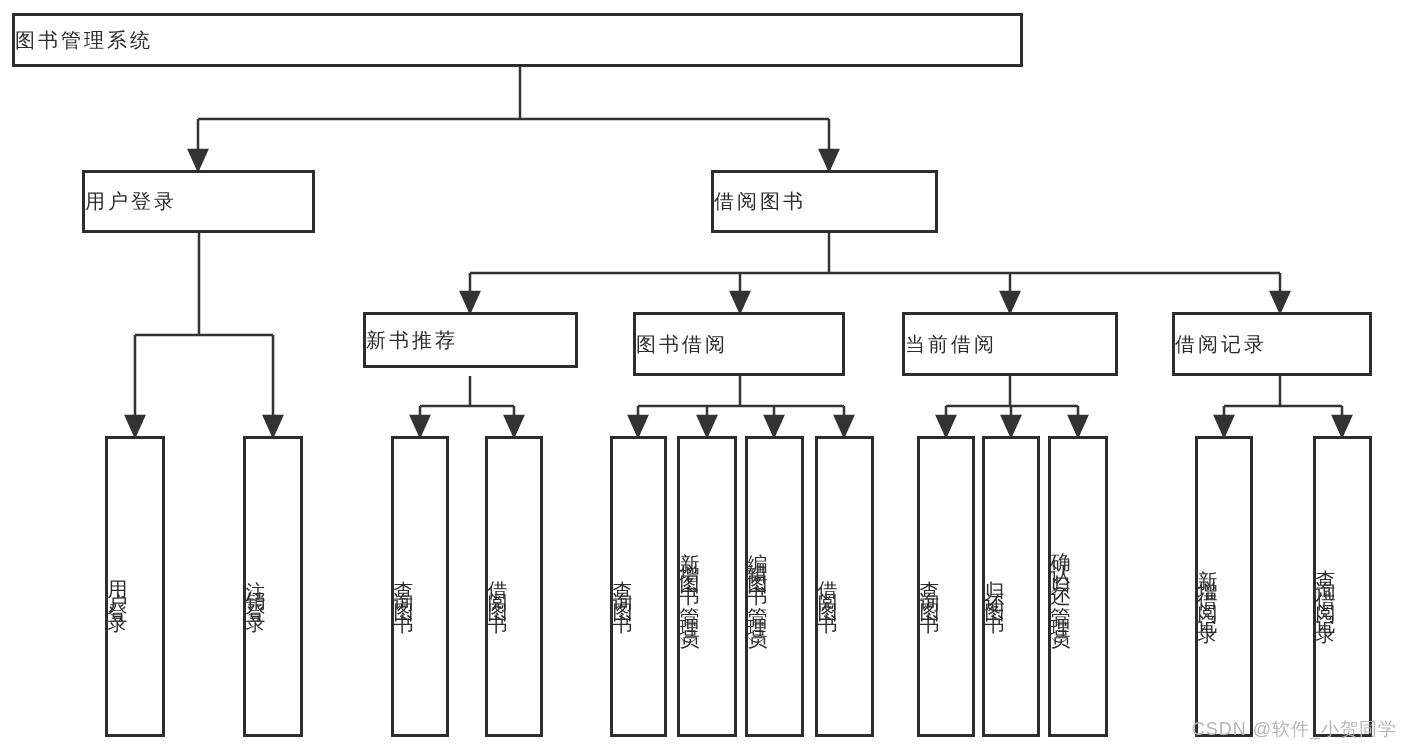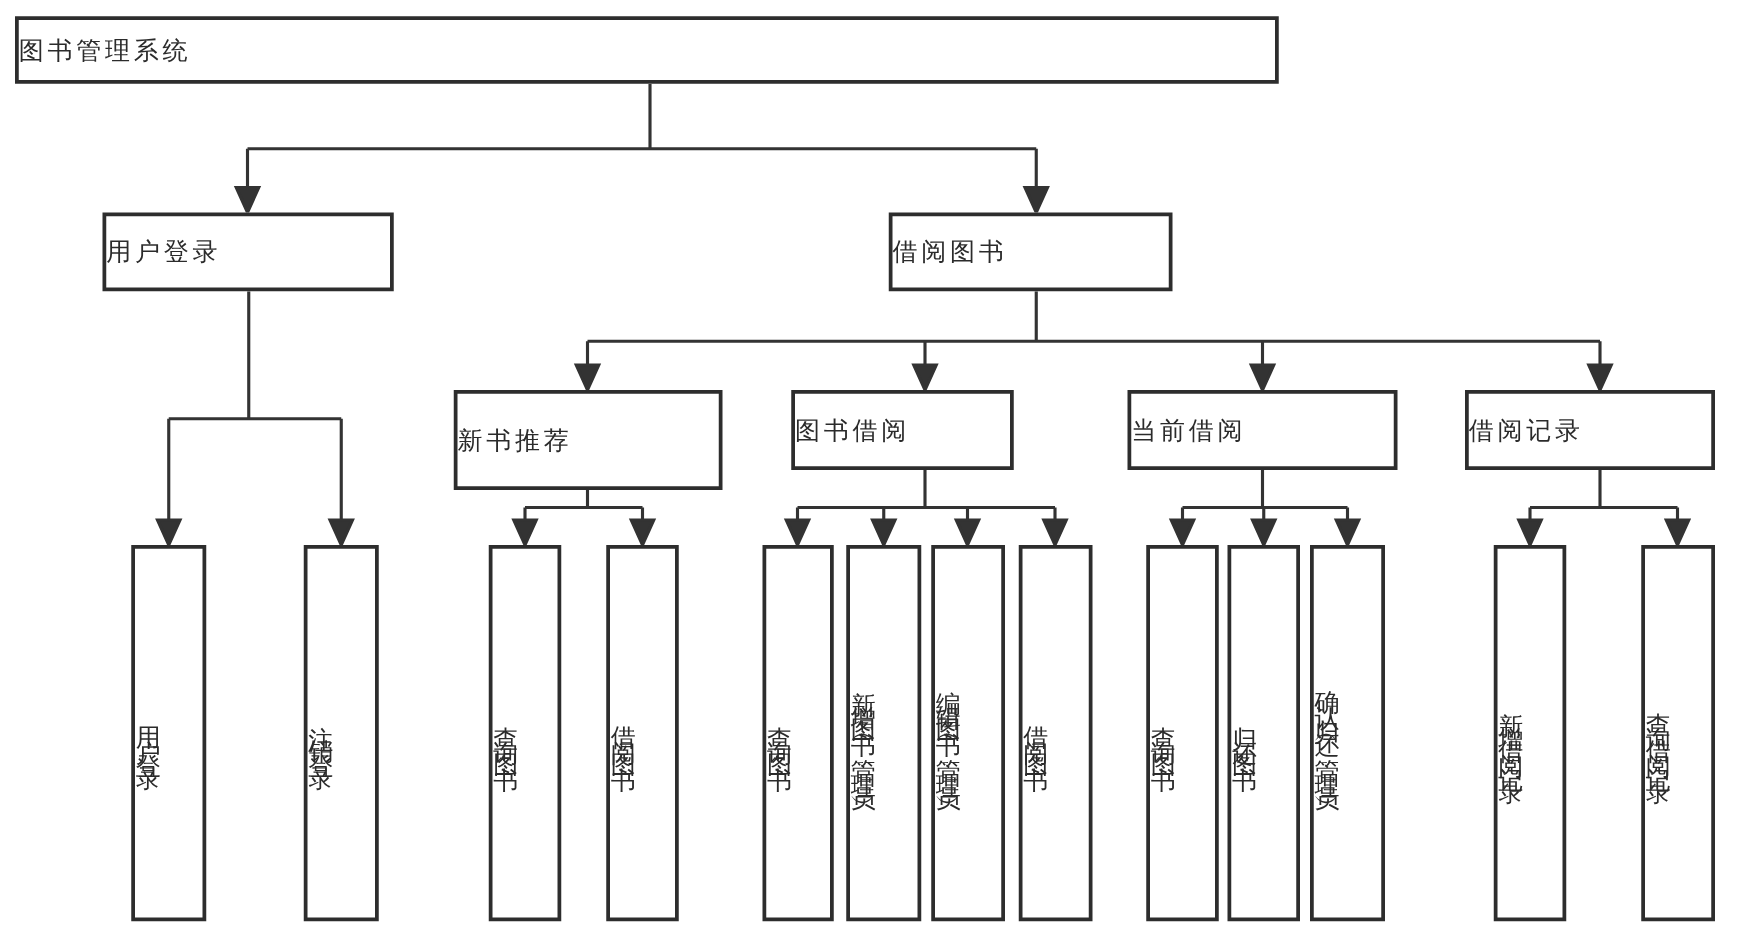--- a/index.html
+++ b/index.html
@@ -15,22 +15,22 @@
   }
   .node.h span { font-size:20px; letter-spacing:3px; white-space:nowrap; }
   .node.v span {
     writing-mode:vertical-rl; font-size:20px; letter-spacing:11px;
     line-height:1; white-space:nowrap;
   }
   
   .n-root  { left:12px;   top:13px;  width:1011px; height:54px;  }
   .n-l2a   { left:82px;   top:170px; width:233px;  height:63px;  }
   .n-l2b   { left:711px;  top:170px; width:227px;  height:63px;  }
-  .n-l3a   { left:363px;  top:312px; width:215px;  height:80px;  }
-  .n-l3b   { left:633px;  top:312px; width:178px;  height:64px;  }
+  .n-l3a   { left:363px;  top:312px; width:215px;  height:56px;  }
+  .n-l3b   { left:633px;  top:312px; width:212px;  height:64px;  }
   .n-l3c   { left:902px;  top:312px; width:216px;  height:64px;  }
   .n-l3d   { left:1172px; top:312px; width:200px;  height:64px;  }
   .n-f1    { left:105px;  top:436px; width:60px;   height:301px; }
   .n-f2    { left:243px;  top:436px; width:60px;   height:301px; }
   .n-f3    { left:391px;  top:436px; width:58px;   height:301px; }
   .n-f4    { left:485px;  top:436px; width:58px;   height:301px; }
   .n-f5    { left:610px;  top:436px; width:57px;   height:301px; }
   .n-f6    { left:677px;  top:436px; width:60px;   height:301px; }
   .n-f7    { left:745px;  top:436px; width:59px;   height:301px; }
   .n-f8    { left:815px;  top:436px; width:59px;   height:301px; }
@@ -158,14 +158,15 @@
   <div class="node v n-f11">
     <span>确认归还（管理员）</span>
   </div>
   <div class="node v n-f12">
     <span>新增借阅记录</span>
   </div>
   <div class="node v n-f13">
     <span>查询借阅记录</span>
   </div>
 
+  <div class="watermark">CSDN @软件_小贺同学</div>
 
 </div>
 
 </body></html>

